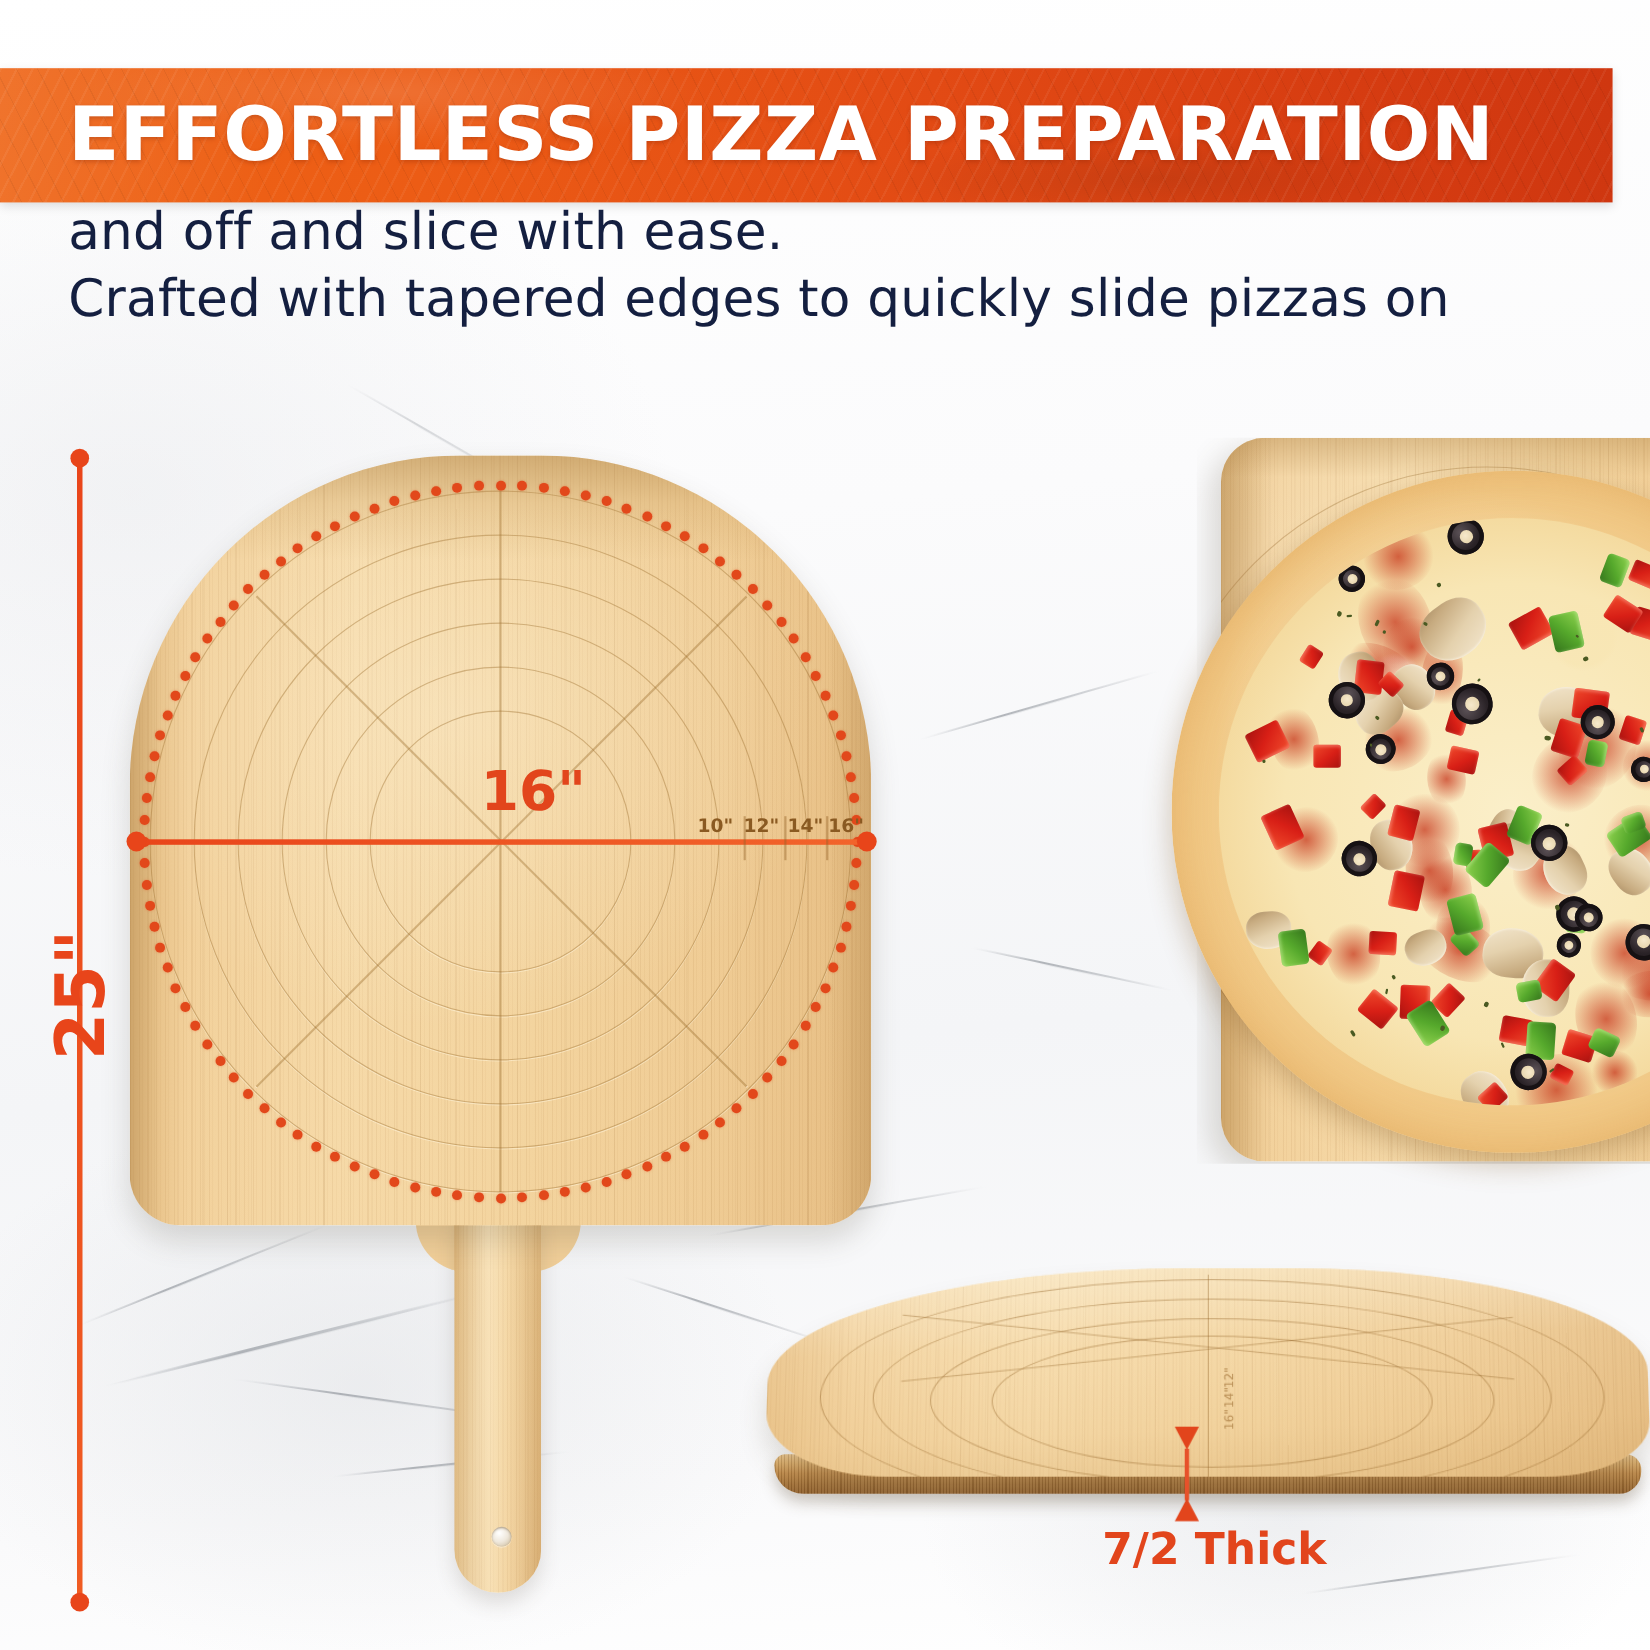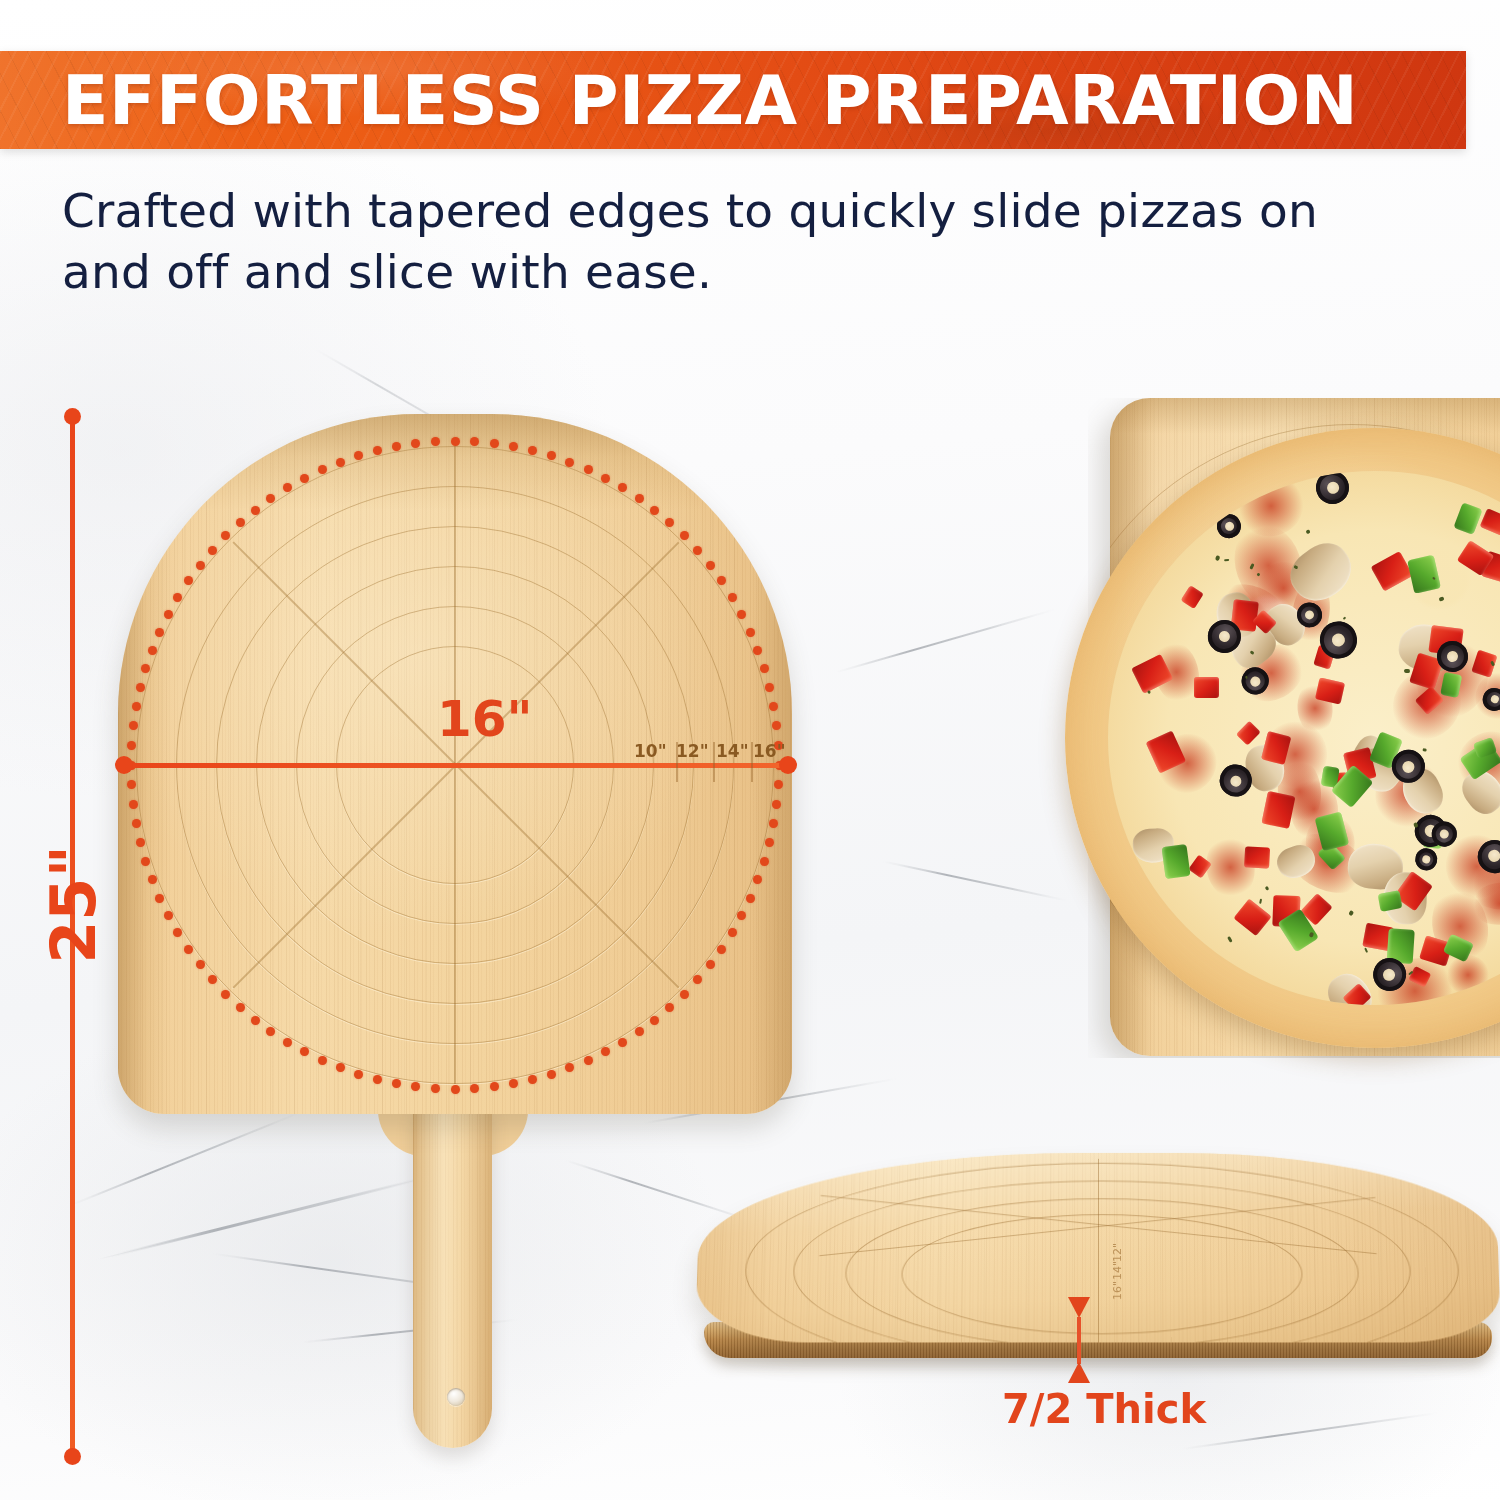--- a/index.html
+++ b/index.html
@@ -28,22 +28,22 @@
   }
   .vein{
     position:absolute;
     background:linear-gradient(90deg, rgba(120,126,134,0) 0%, rgba(120,126,134,.55) 35%, rgba(120,126,134,.30) 70%, rgba(120,126,134,0) 100%);
     filter:blur(.5px);
     border-radius:50%;
   }
 
   
   .banner{
-    position:absolute; left:0; top:51px;
-    width:1466px; height:98px;
+    position:absolute; left:0; top:62px;
+    width:1466px; height:122px;
     background:
       linear-gradient(104deg, rgba(255,255,255,.10) 0%, rgba(255,255,255,0) 18%),
       linear-gradient(90deg,#ee6415 0%, #ec5c15 26%, #e24a14 58%, #d63c11 84%, #cf3710 100%);
     box-shadow:0 3px 9px rgba(0,0,0,.13);
     overflow:hidden;
   }
   .banner::before{
     content:"";
     position:absolute; inset:0;
     background:
@@ -727,17 +727,17 @@
     <div class="stem"></div>
     <div class="tri-bot"></div>
   </div>
   <div class="thick-label">7/2 Thick</div>
 
   <div class="banner">
     <div class="banner-title">EFFORTLESS PIZZA PREPARATION</div>
   </div>
 
   <div class="subtitle">
+    <div>and off and slice with ease.</div>
     <div>Crafted with tapered edges to quickly slide pizzas on</div>
-    <div>and off and slice with ease.</div>
   </div>
 
 </div>
 
 </body></html>

